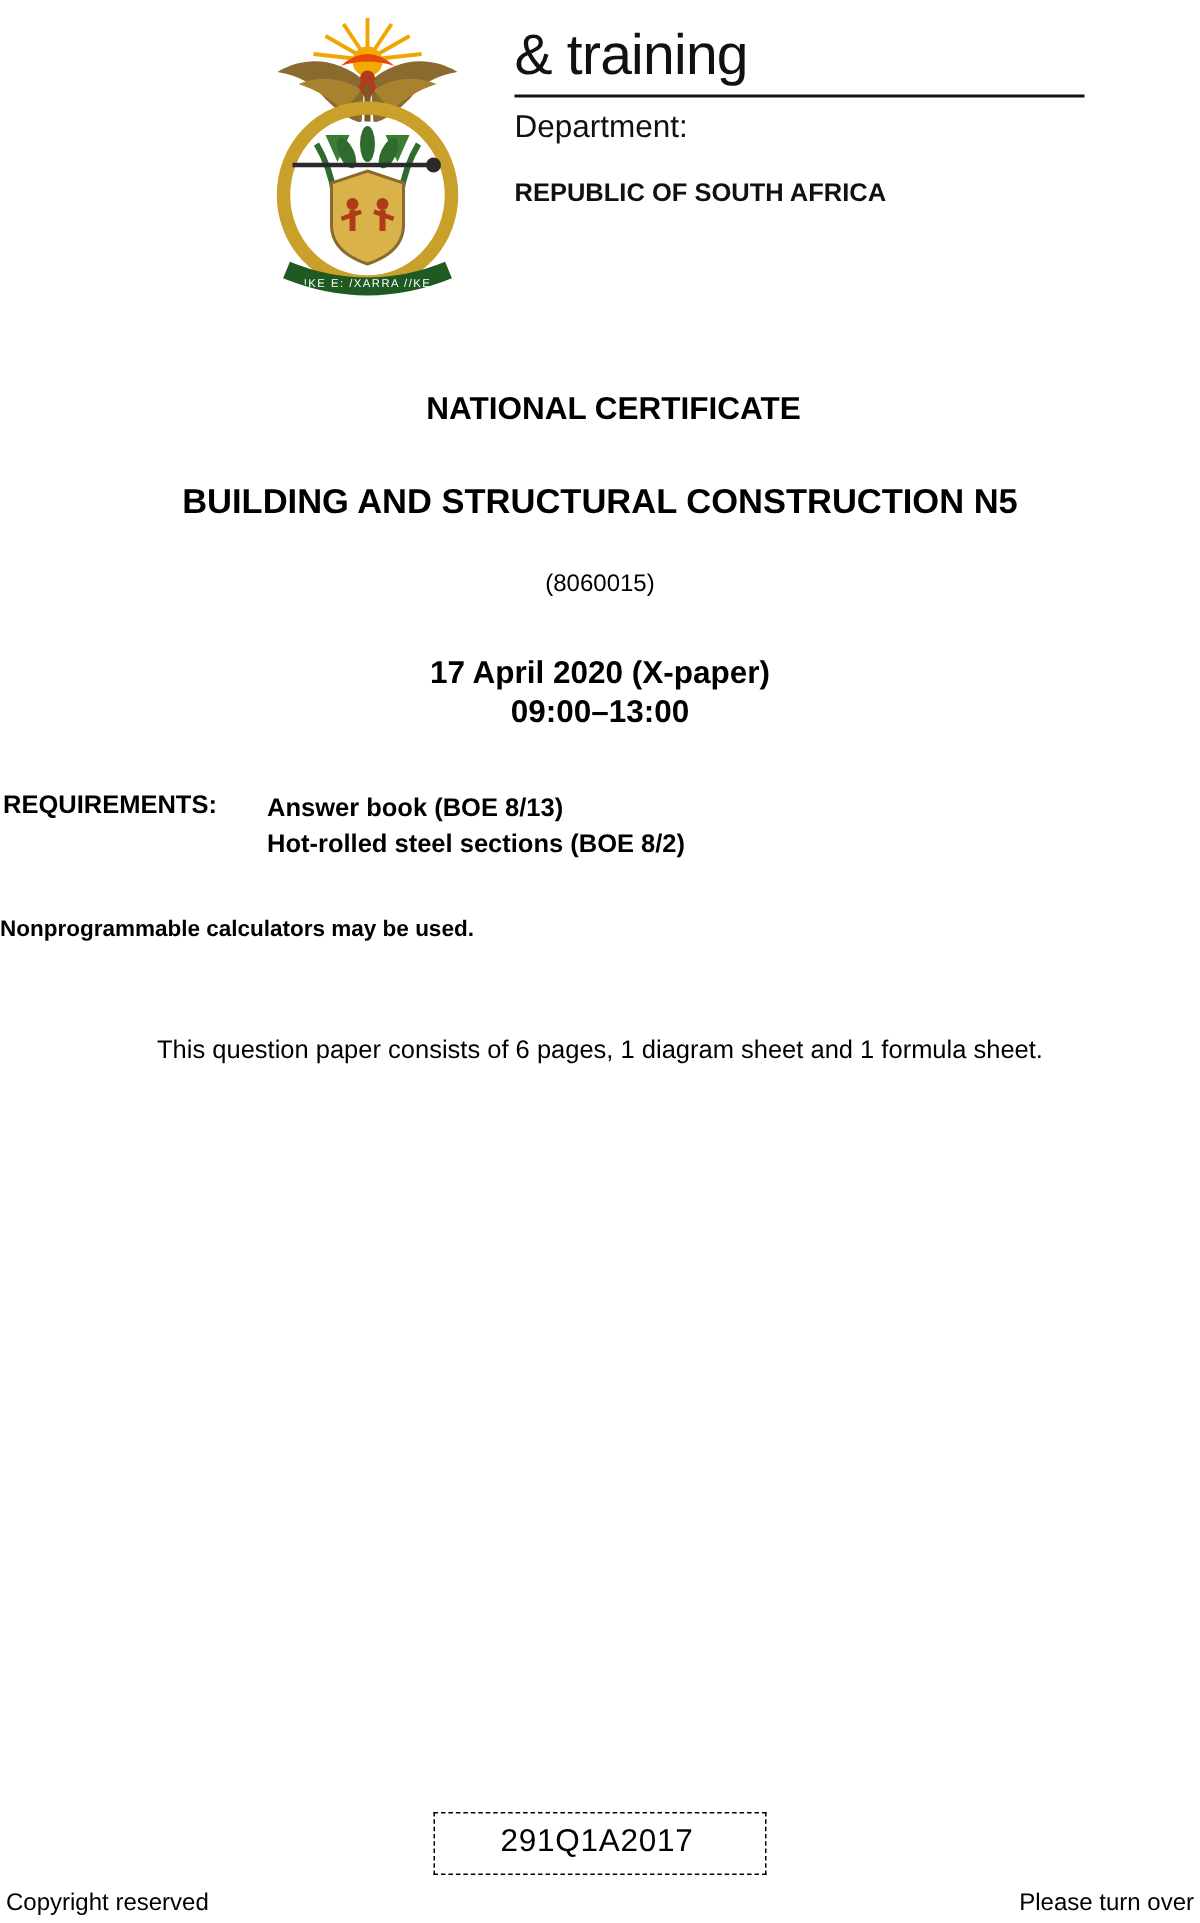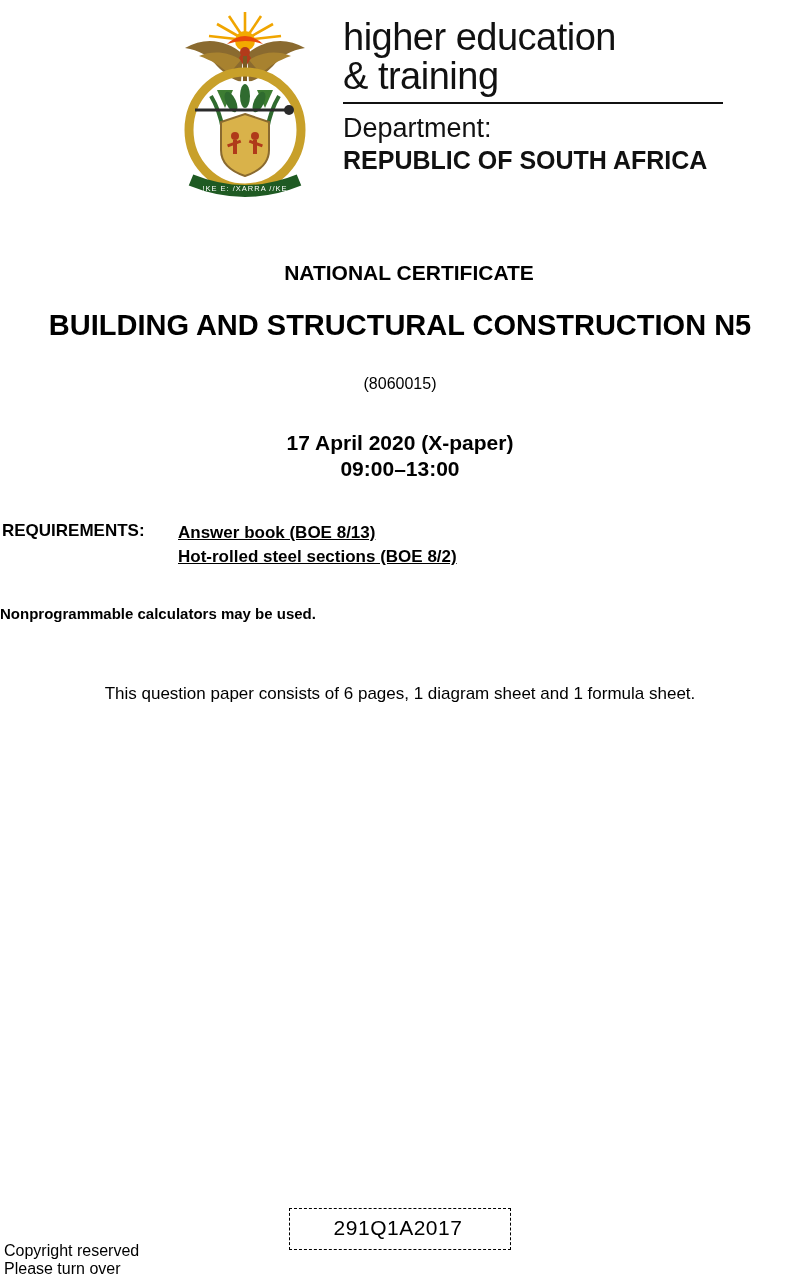--- a/index.html
+++ b/index.html
@@ -42,45 +42,46 @@
     font-weight: 400;
     letter-spacing: -0.5px;
     color: #111;
   }
   .dept-rule {
     border-bottom: 2.5px solid #111;
     width: 380px;
     margin: 6px 0 7px 0;
   }
   .dept-sub1, .dept-sub2 {
-    font-size: 27px;
+    font-size: 21px;
     line-height: 1.26;
     color: #111;
   }
   .dept-sub3 {
-    font-size: 25px;
+    font-size: 17px;
     line-height: 1.26;
     font-weight: bold;
     color: #111;
+    margin-top: 20px;
   }
 
   
   .centered {
     text-align: center;
   }
   .cert-title {
     font-size: 21px;
     font-weight: bold;
     margin-top: 46px;
     padding-left: 18px;
   }
   .subject-title {
-    font-size: 29px;
-    font-weight: bold;
-    margin-top: 24px;
+    font-size: 23px;
+    font-weight: bold;
+    margin-top: 36px;
   }
   .code {
     font-size: 16px;
     margin-top: 33px;
   }
   .date-line {
     font-size: 21px;
     font-weight: bold;
     margin-top: 38px;
   }
@@ -100,21 +101,20 @@
   }
   .req-label {
     width: 176px;
     flex: 0 0 auto;
   }
   .req-list {
     flex: 1 1 auto;
   }
   .req-item {
     line-height: 1.42;
-    text-decoration: underline;
   }
   .calc-note {
     text-align: left;
     font-size: 15px;
     font-weight: bold;
     margin-top: 36px;
     padding-right: 30px;
   }
   .consists {
     text-align: center;
@@ -142,21 +142,20 @@
   
   .footer {
     position: absolute;
     left: 0;
     right: 0;
     bottom: 4px;
     display: flex;
     justify-content: space-between;
     font-size: 16px;
     padding: 0 4px;
-    flex-direction: column;
   }
 
   
   .crest svg { display: block; }
 </style>
 </head>
 <body>
 
 <div class="header">
 
@@ -210,21 +209,20 @@
         <rect x="84" y="132" width="14" height="3" transform="rotate(20 91 133)"></rect>
       </g>
 
       <path d="M26 172 Q80 196 134 172 Q80 186 26 172 Z" fill="#2f6b2f"></path>
       <path d="M26 170 Q80 192 134 170" fill="none" stroke="#1f5a23" stroke-width="12"></path>
       <text x="80" y="181" font-family="'Liberation Sans',sans-serif" font-size="7.5" fill="#ffffff" text-anchor="middle" letter-spacing="1">!KE E: /XARRA //KE</text>
     </svg>
   </div>
 
   <div class="dept-text">
-    <div class="dept-title">higher education</div>
     <div class="dept-title">&amp; training</div>
     <div class="dept-rule"></div>
     <div class="dept-sub1">Department:</div>
     <div class="dept-sub3">REPUBLIC OF SOUTH AFRICA</div>
   </div>
 </div>
 
 <div class="centered cert-title">NATIONAL CERTIFICATE</div>
 <div class="centered subject-title">BUILDING AND STRUCTURAL CONSTRUCTION N5</div>
 <div class="centered code">(8060015)</div>

